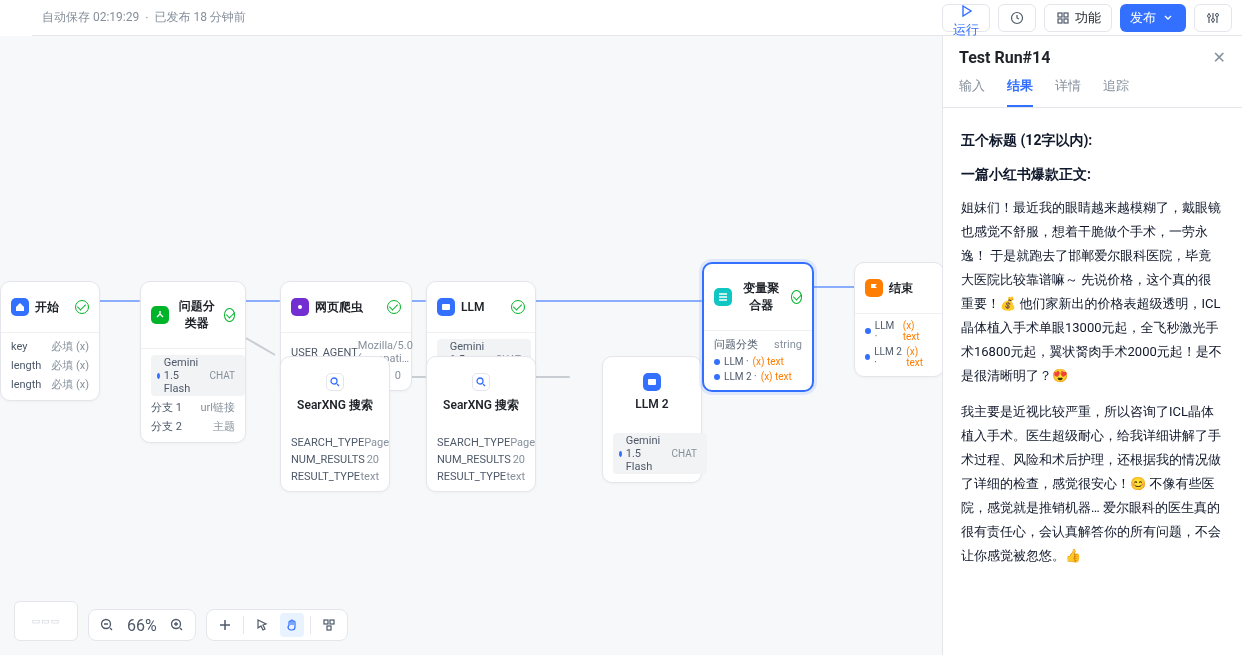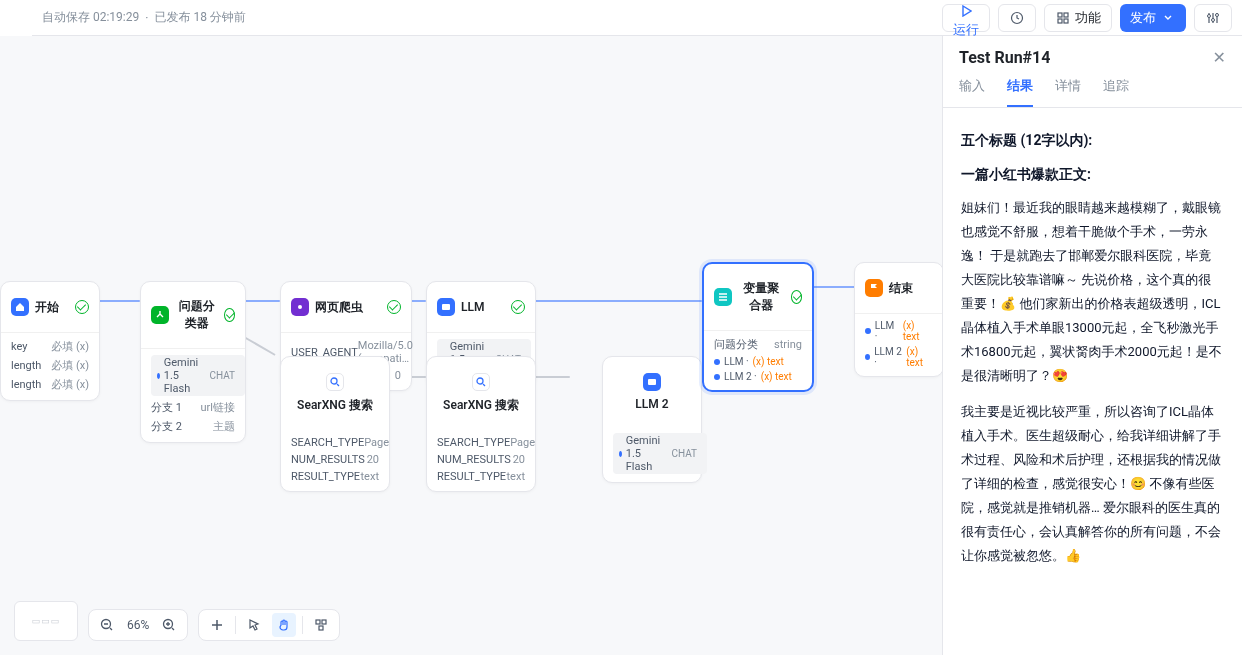--- a/index.html
+++ b/index.html
@@ -58,21 +58,21 @@
 .panel-body h4 { font-size: 14px; font-weight: 700; margin: 6px 0 8px; }
 .panel-body ol { padding-left: 20px; margin-bottom: 14px; }
 .panel-body p { margin-bottom: 12px; }
 
 
 .bl-controls { position: absolute; left: 14px; bottom: 14px; display: flex; gap: 10px; align-items: flex-end; z-index: 5; }
 .minimap { width: 64px; height: 40px; background: #fff; border: 1px solid #e5e6eb; border-radius: 6px; display: flex; align-items: center; justify-content: center; color: #c9cdd4; font-size: 9px; letter-spacing: 1px; }
 .ctrl-group { display: flex; align-items: center; background: #fff; border: 1px solid #e5e6eb; border-radius: 8px; height: 32px; padding: 0 6px; gap: 6px; }
 .ctrl-btn { width: 24px; height: 24px; display: flex; align-items: center; justify-content: center; border: none; background: transparent; cursor: pointer; color: #4e5969; border-radius: 4px; }
 .ctrl-btn.active { background: #e8f3ff; color: #3370ff; }
-.zoom-label { font-size: 12px; color: #4e5969; padding: 0 2px; }
+.zoom-label { font-size: 16px; color: #4e5969; padding: 0 2px; }
 .sep { width: 1px; height: 18px; background: #e5e6eb; }
 
 svg { display: block; }
 </style>
 </head>
 <body>
 
 <div class="topbar">
   <div class="topbar-left">
     <span>自动保存 02:19:29</span>

